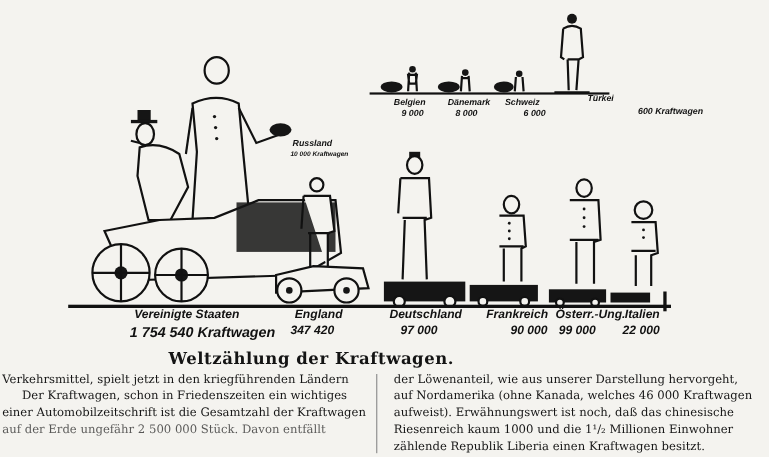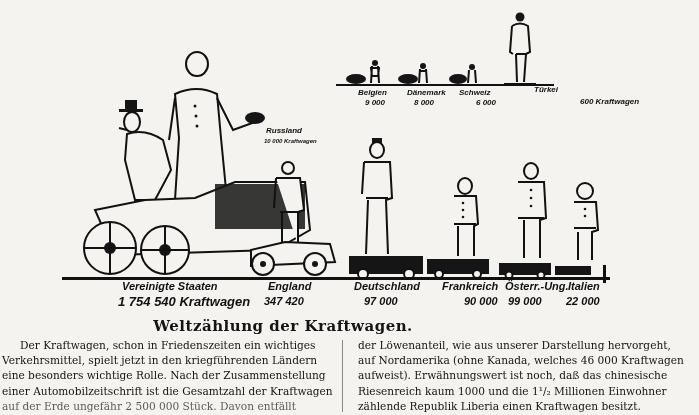--- a/index.html
+++ b/index.html
@@ -156,23 +156,22 @@
 <div class="abs lbl lbl-md" style="left:430px; top:280px;">Frankreich</div>
 <div class="abs lbl lbl-md" style="left:452px; top:295px;">90 000</div>
 <div class="abs lbl lbl-md" style="left:493px; top:280px;">Österr.-Ung.</div>
 <div class="abs lbl lbl-md" style="left:496px; top:295px;">99 000</div>
 <div class="abs lbl lbl-md" style="left:556px; top:280px;">Italien</div>
 <div class="abs lbl lbl-md" style="left:554px; top:295px;">22 000</div>
 
 <div class="abs title">Weltzählung der Kraftwagen.</div>
 
 <div class="abs col" style="left:2px; width:333px;">
+  <p>Verkehrsmittel, spielt jetzt in den kriegführenden Ländern</p>
   <p style="padding-left:18px;">Der Kraftwagen, schon in Friedenszeiten ein wichtiges</p>
-  <p>Verkehrsmittel, spielt jetzt in den kriegführenden Ländern</p>
-  <p>eine besonders wichtige Rolle. Nach der Zusammenstellung</p>
   <p>einer Automobilzeitschrift ist die Gesamtzahl der Kraftwagen</p>
   <p style="opacity:0.7;">auf der Erde ungefähr 2 500 000 Stück. Davon entfällt</p>
 </div>
 
 <div class="abs sep" style="left:342px; top:340px; height:72px;"></div>
 
 <div class="abs col" style="left:358px; width:340px;">
   <p>der Löwenanteil, wie aus unserer Darstellung hervorgeht,</p>
   <p>auf Nordamerika (ohne Kanada, welches 46 000 Kraftwagen</p>
   <p>aufweist). Erwähnungswert ist noch, daß das chinesische</p>

